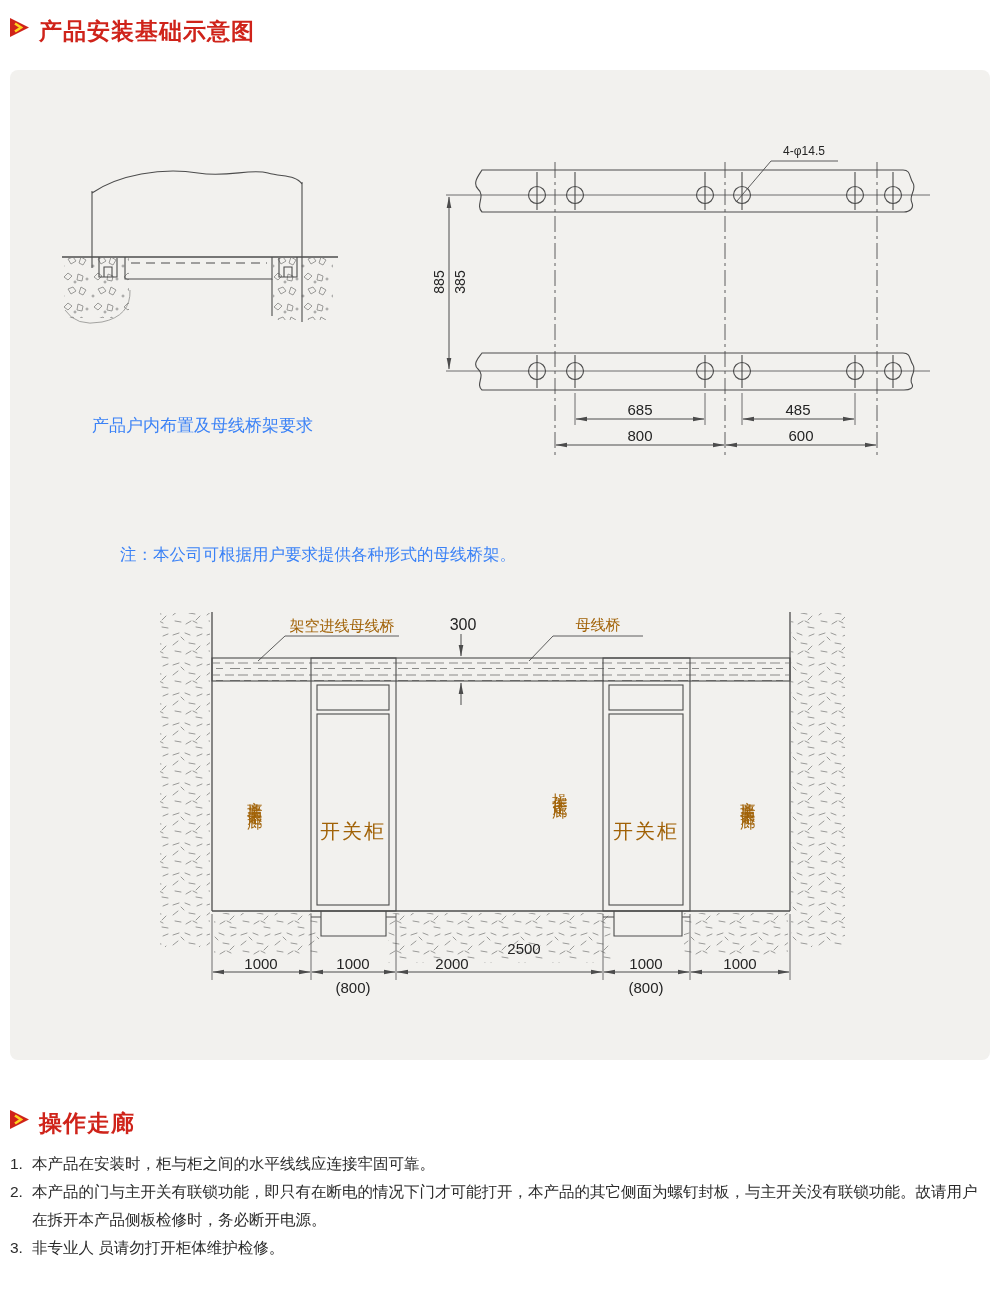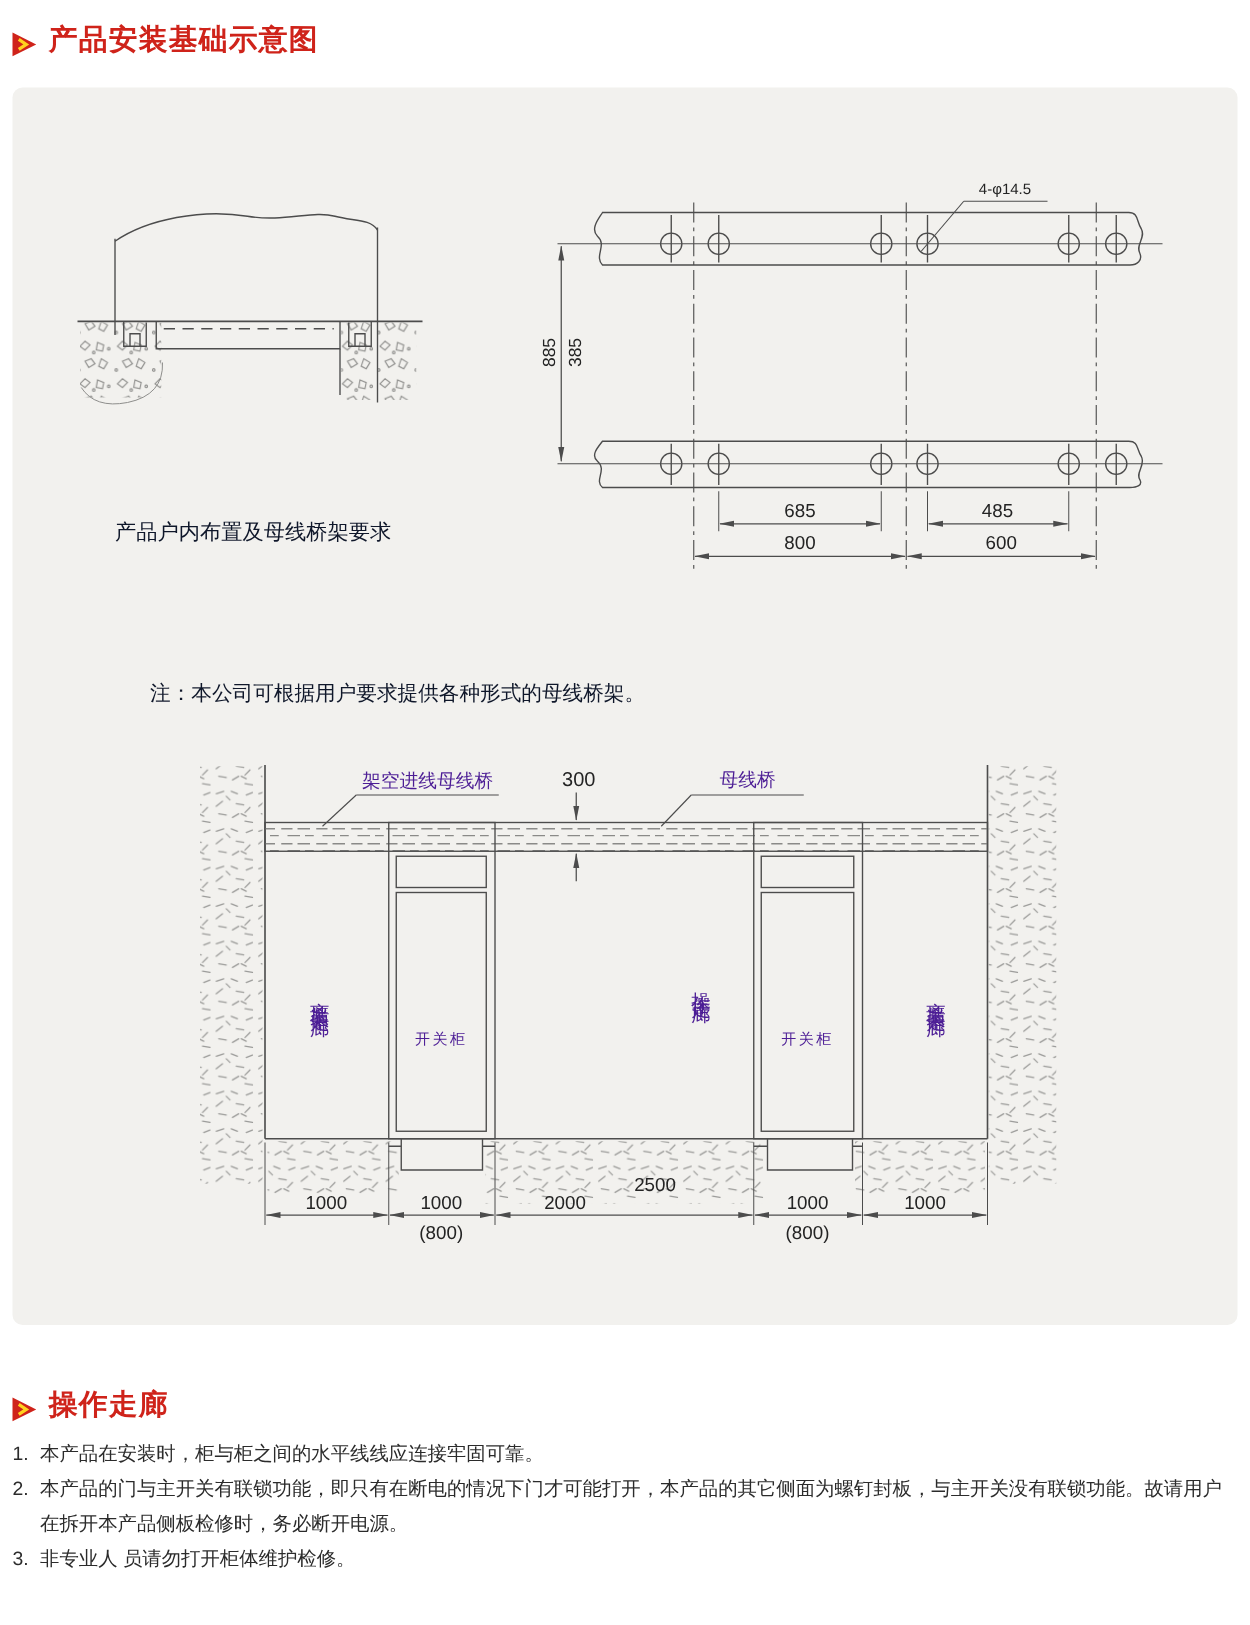--- a/index.html
+++ b/index.html
@@ -5,31 +5,31 @@
   html,body{margin:0;padding:0}
   body{
     width:1000px;height:1300px;position:relative;background:#ffffff;
     font-family:"Liberation Sans","DejaVu Sans",sans-serif;overflow:hidden;
   }
   .panel{
     position:absolute;left:10px;top:70px;width:980px;height:990px;
     background:#f2f1ee;border-radius:8px;z-index:0;
   }
   #art{position:absolute;left:0;top:0;z-index:2}
-  .sec-head{position:absolute;display:flex;align-items:flex-end;gap:9px;z-index:3}
+  .sec-head{position:absolute;display:flex;align-items:flex-start;gap:9px;z-index:3}
   .sec-title{font-size:23px;font-weight:bold;color:#cf231a;letter-spacing:1px}
   .lbl{
-    position:absolute;transform:translate(-50%,-50%);font-size:15px;color:#4c1d95;
+    position:absolute;transform:translate(-50%,-50%);font-size:15px;color:#a16207;
     white-space:nowrap;z-index:3;line-height:1;
   }
   .rot90{transform:translate(-50%,-50%) rotate(-90deg)}
   .vert{writing-mode:vertical-rl;letter-spacing:3px;line-height:1.25;font-size:15.5px}
-  .cap{position:absolute;font-size:17px;color:#0f172a;white-space:nowrap;z-index:3}
+  .cap{position:absolute;font-size:17px;color:#3b82f6;white-space:nowrap;z-index:3}
   .dimtxt{font-size:15px;color:#242424}
-  .bigzh{font-size:12px;letter-spacing:2px}
+  .bigzh{font-size:20px;letter-spacing:2px}
   .notes{
     position:absolute;left:10px;top:1150px;width:978px;z-index:3;
     font-size:15.5px;color:#2b2b2b;line-height:28px;
   }
   .note{display:flex;align-items:flex-start}
   .note .num{flex:0 0 22px}
   .note .txt{flex:1}
 </style>
 </head>
 <body>

